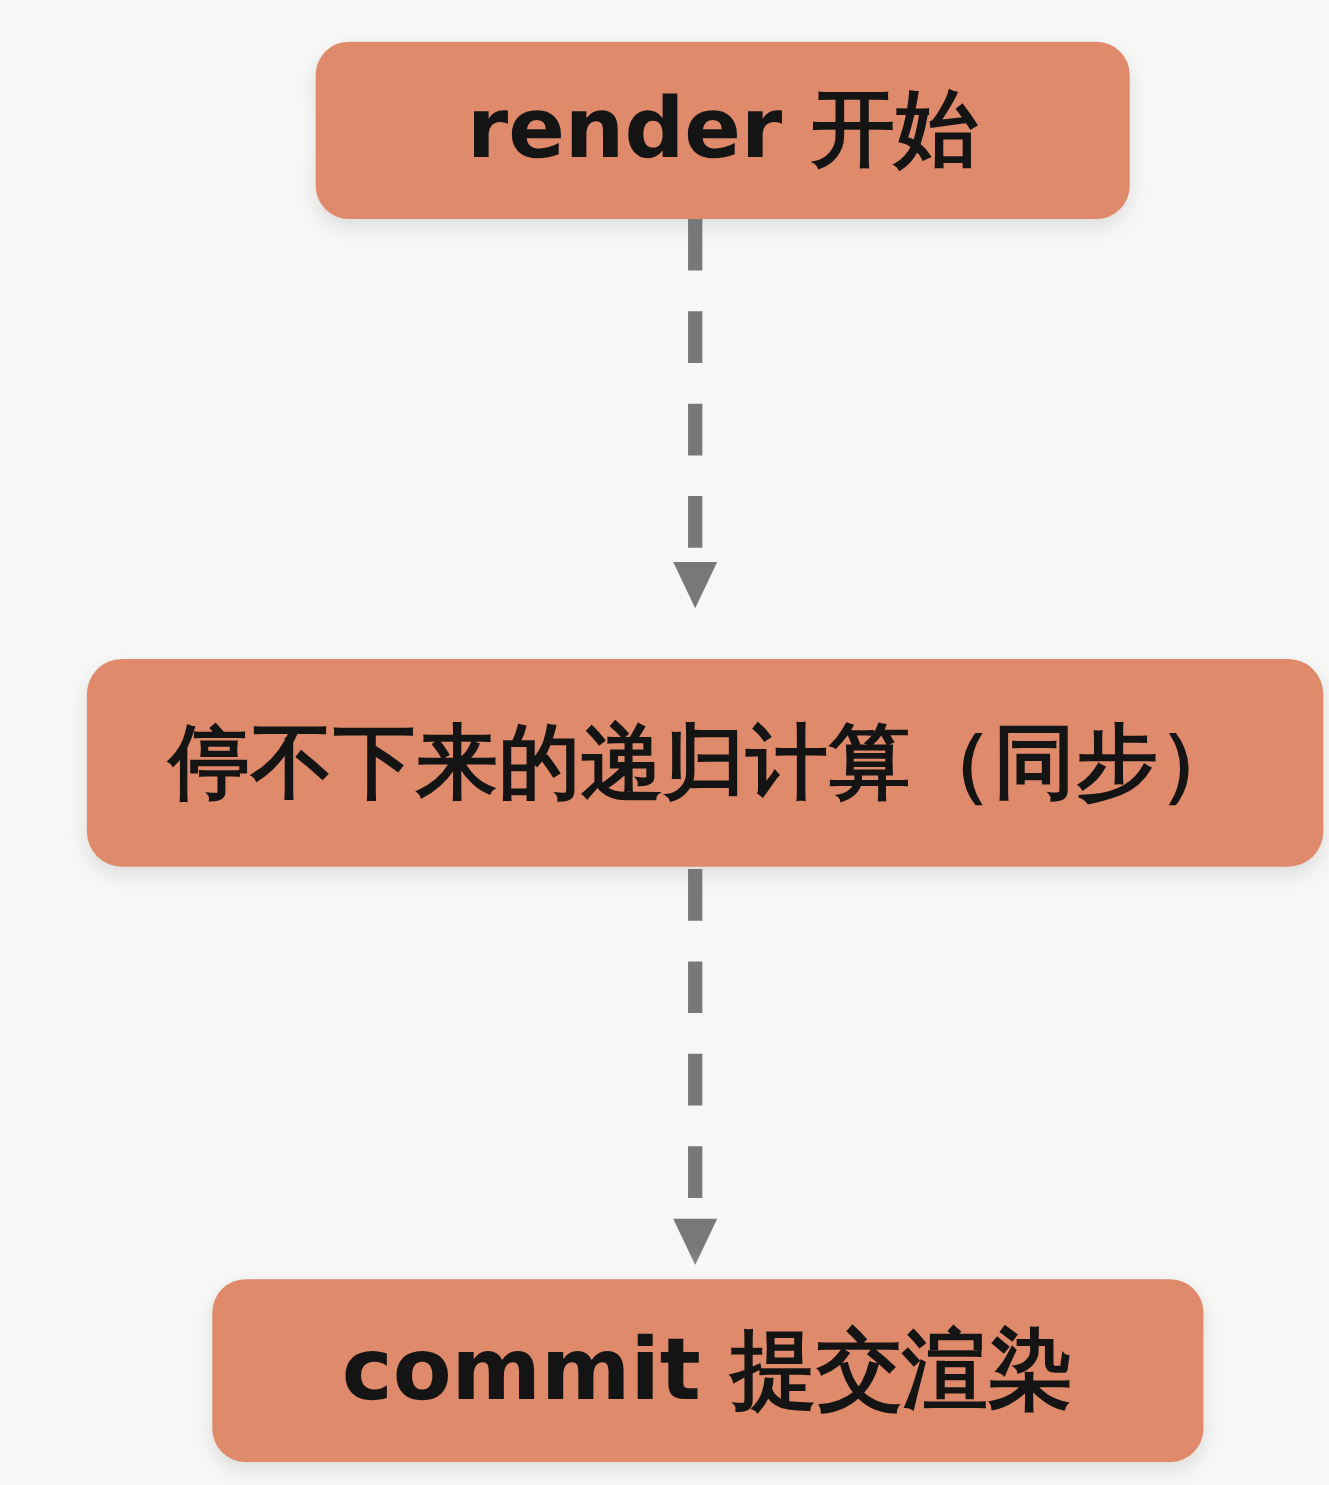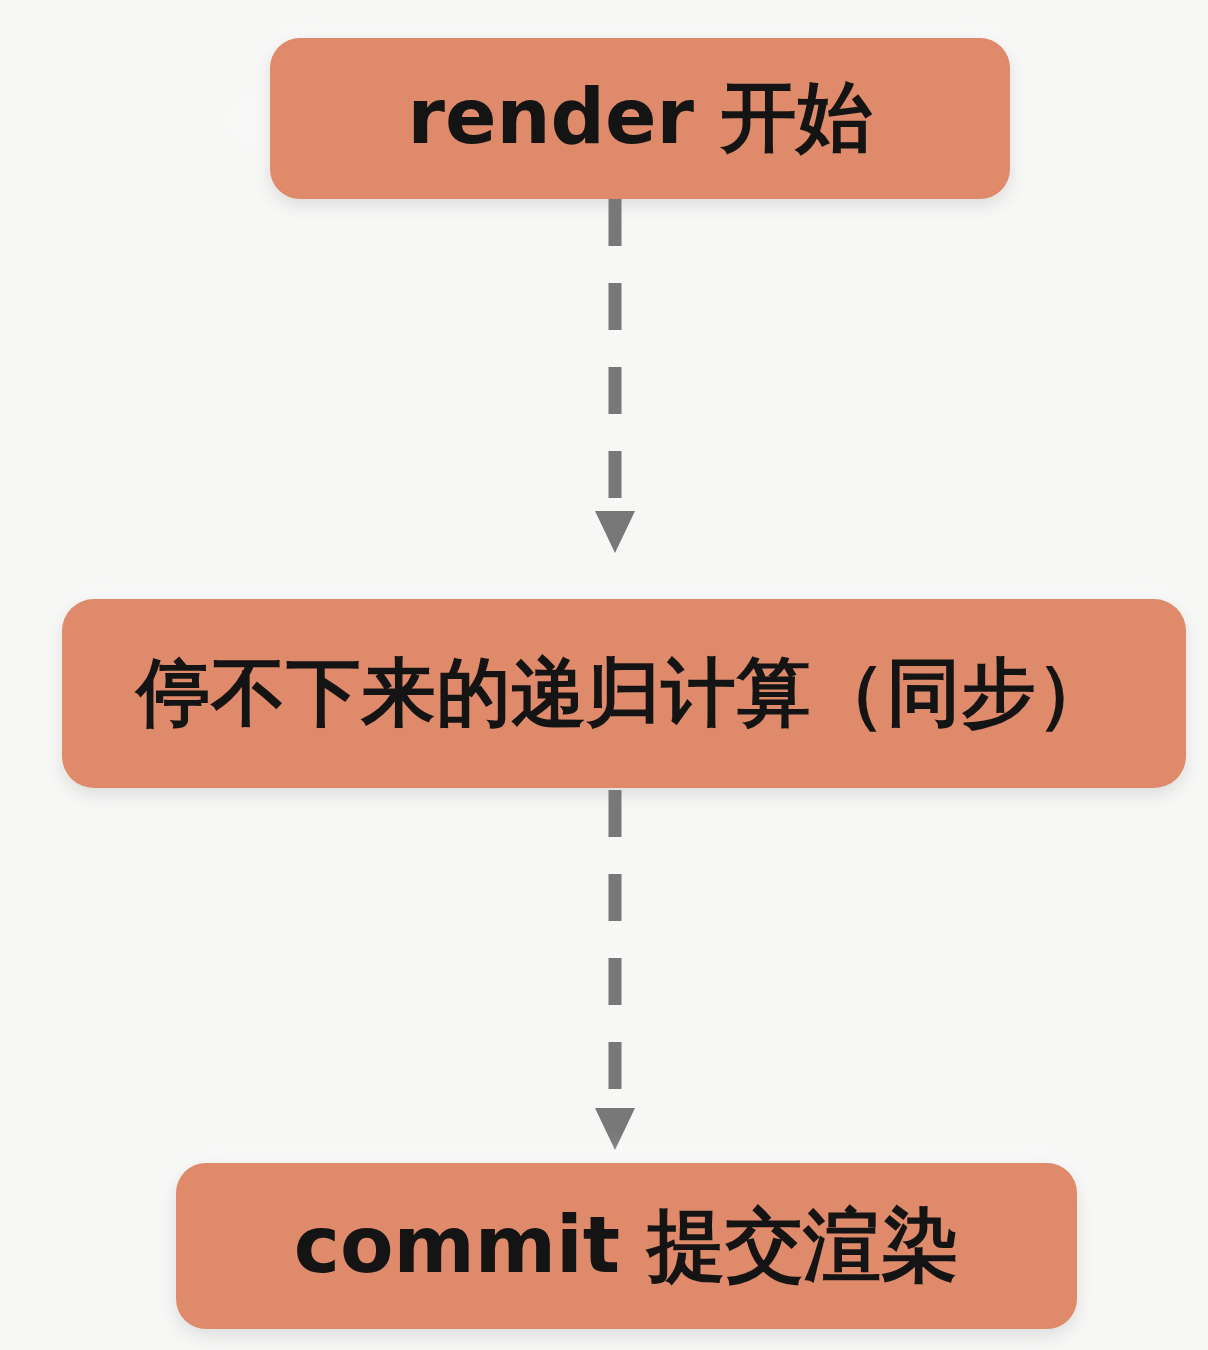--- a/index.html
+++ b/index.html
@@ -16,20 +16,21 @@
     font-family: "DejaVu Sans", "Liberation Sans", sans-serif;
     overflow: hidden;
   }
   .canvas {
     position: relative;
     width: 1064px;
     height: 1350px;
     background:
       radial-gradient(ellipse 600px 120px at 615px 120px, rgba(255,255,255,0.9), rgba(255,255,255,0) 70%),
       var(--bg);
+    margin-left: 17px;
   }
   .node {
     position: absolute;
     background: var(--node-fill);
     border-radius: 30px;
     display: flex;
     align-items: center;
     justify-content: center;
     color: var(--text-color);
     font-weight: bold;

